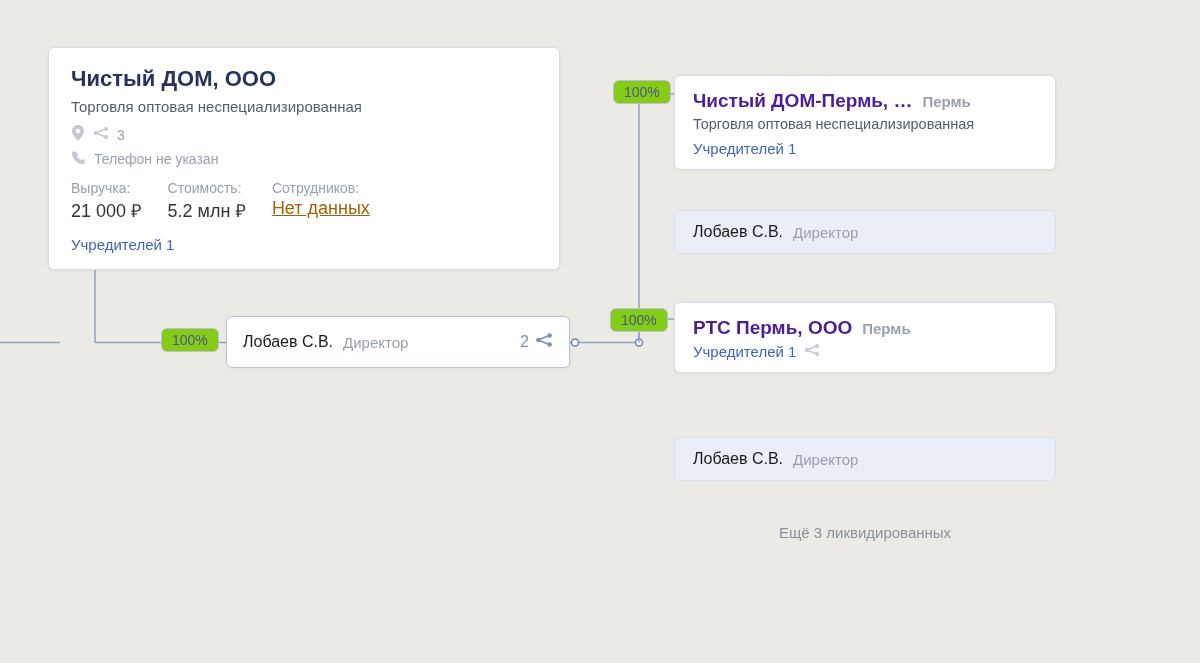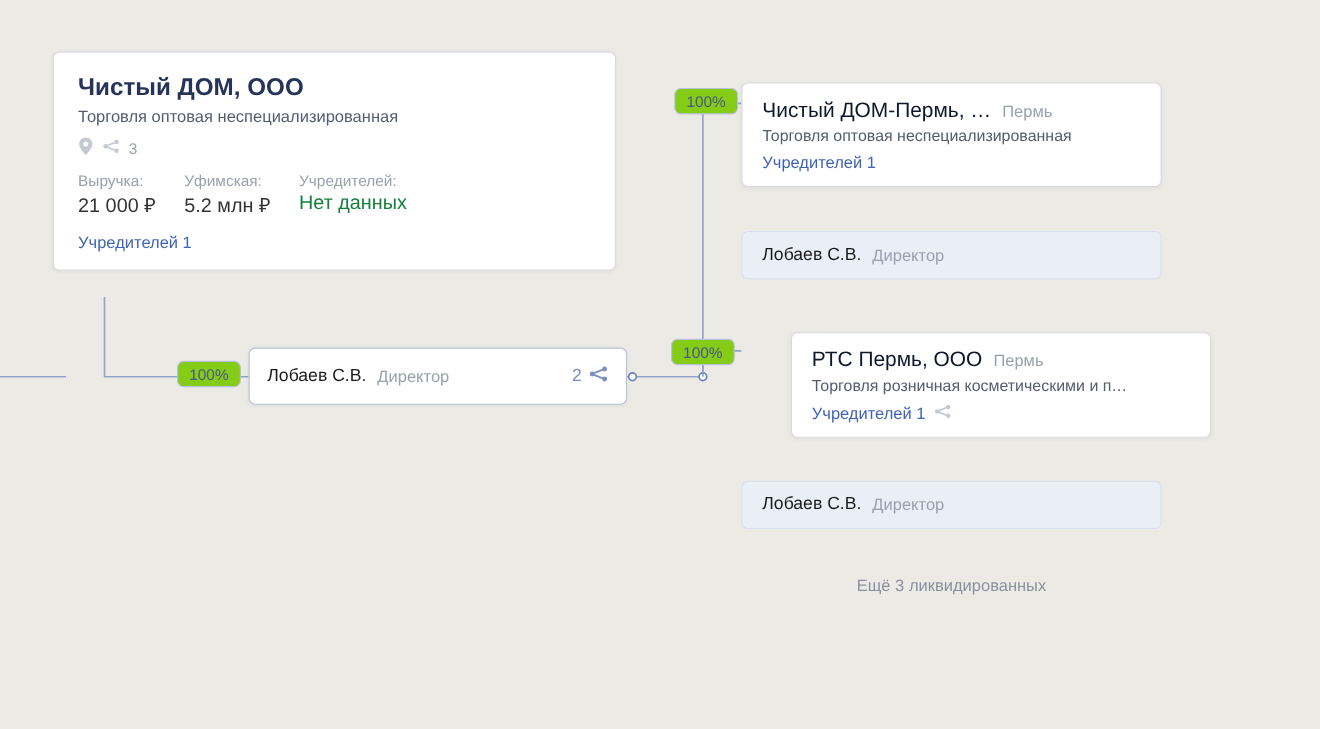--- a/index.html
+++ b/index.html
@@ -66,21 +66,21 @@
     font-size: 14px;
   }
   .main-card .metrics {
     display: flex;
     gap: 26px;
     margin-top: 12px;
     font-size: 14px;
   }
   .metric .label { color: #9aa0ad; margin-bottom: 2px; font-size: 14px; }
   .metric .value { color: #333; font-size: 18px; }
-  .metric .value.muted { color: #15803d; }
+  .metric .value.muted { color: #a16207; text-decoration: underline; }
   .founders-link {
     margin-top: 14px;
     font-size: 15px;
     color: #3f63b5;
   }
 
   .person-card {
     left: 226px;
     top: 316px;
     width: 344px;
@@ -101,37 +101,37 @@
     gap: 6px;
     color: #7a8fbf;
   }
 
   .sub-card {
     left: 674px;
     width: 382px;
     padding: 14px 18px 12px 18px;
   }
   .sub1 { top: 75px; }
-  .sub2 { top: 302px; margin-left: 45px; }
+  .sub2 { top: 302px; }
   .sub-card .sub-title-row {
     display: flex;
     align-items: baseline;
     gap: 10px;
     margin-bottom: 4px;
   }
   .sub-card .sub-title {
     font-size: 19px;
-    font-weight: 400;
-    color: #0f172a;
+    font-weight: 700;
+    color: #4c1d95;
     white-space: nowrap;
     overflow: hidden;
     text-overflow: ellipsis;
     max-width: 250px;
   }
-  .sub-card .city { color: #9aa0ad; font-size: 15px; }
+  .sub-card .city { color: #9aa0ad; font-size: 15px; font-weight: bold; }
   .sub-card .sub-desc {
     font-size: 14.5px;
     color: #555c6e;
     margin-bottom: 8px;
     white-space: nowrap;
     overflow: hidden;
     text-overflow: ellipsis;
   }
   .sub-card .sub-founders {
     color: #3f63b5;
@@ -225,32 +225,40 @@
             <circle cx="3" cy="7" r="2" fill="#c4c8d1"></circle>
             <circle cx="13" cy="3" r="2" fill="#c4c8d1"></circle>
             <circle cx="13" cy="11" r="2" fill="#c4c8d1"></circle>
             <line x1="4.5" y1="6.3" x2="11.5" y2="3.5" stroke="#c4c8d1" stroke-width="1.5"></line>
             <line x1="4.5" y1="7.7" x2="11.5" y2="10.5" stroke="#c4c8d1" stroke-width="1.5"></line>
           </svg>
       </span>
       <span class="share-count">3</span>
     </div>
 
+    <div class="row">
+      <span class="icon-phone">
+        <svg width="15" height="15" viewBox="0 0 15 15">
+            <path d="M3 1C2 1 1 2 1 3c0 6 5 11 11 11 1 0 2-1 2-2l-1-3-3 1c-2-1-3-2-4-4l1-3-3-1z" fill="#c4c8d1"></path>
+          </svg>
+      </span>
+      <span>Телефон не указан</span>
+    </div>
 
     <div class="metrics">
       <div class="metric">
         <div class="label">Выручка:</div>
         <div class="value">21 000 ₽</div>
       </div>
       <div class="metric">
-        <div class="label">Уфимская:</div>
+        <div class="label">Стоимость:</div>
         <div class="value">5.2 млн ₽</div>
       </div>
       <div class="metric">
-        <div class="label">Учредителей:</div>
+        <div class="label">Сотрудников:</div>
         <div class="value muted">Нет данных</div>
       </div>
     </div>
 
     <div class="founders-link">Учредителей 1</div>
   </div>
 
   <div class="badge badge1">100%</div>
 
   <div class="card person-card">
@@ -288,21 +296,20 @@
     <span class="d-role">Директор</span>
   </div>
 
   <div class="badge badge3">100%</div>
 
   <div class="card sub-card sub2">
     <div class="sub-title-row">
       <span class="sub-title">РТС Пермь, ООО</span>
       <span class="city">Пермь</span>
     </div>
-    <div class="sub-desc">Торговля розничная косметическими и п…</div>
     <div class="sub-founders">
       <span>Учредителей 1</span>
       <span class="icon-share">
         <svg width="16" height="14" viewBox="0 0 16 14">
             <circle cx="3" cy="7" r="2" fill="#c4c8d1"></circle>
             <circle cx="13" cy="3" r="2" fill="#c4c8d1"></circle>
             <circle cx="13" cy="11" r="2" fill="#c4c8d1"></circle>
             <line x1="4.5" y1="6.3" x2="11.5" y2="3.5" stroke="#c4c8d1" stroke-width="1.5"></line>
             <line x1="4.5" y1="7.7" x2="11.5" y2="10.5" stroke="#c4c8d1" stroke-width="1.5"></line>
           </svg>

